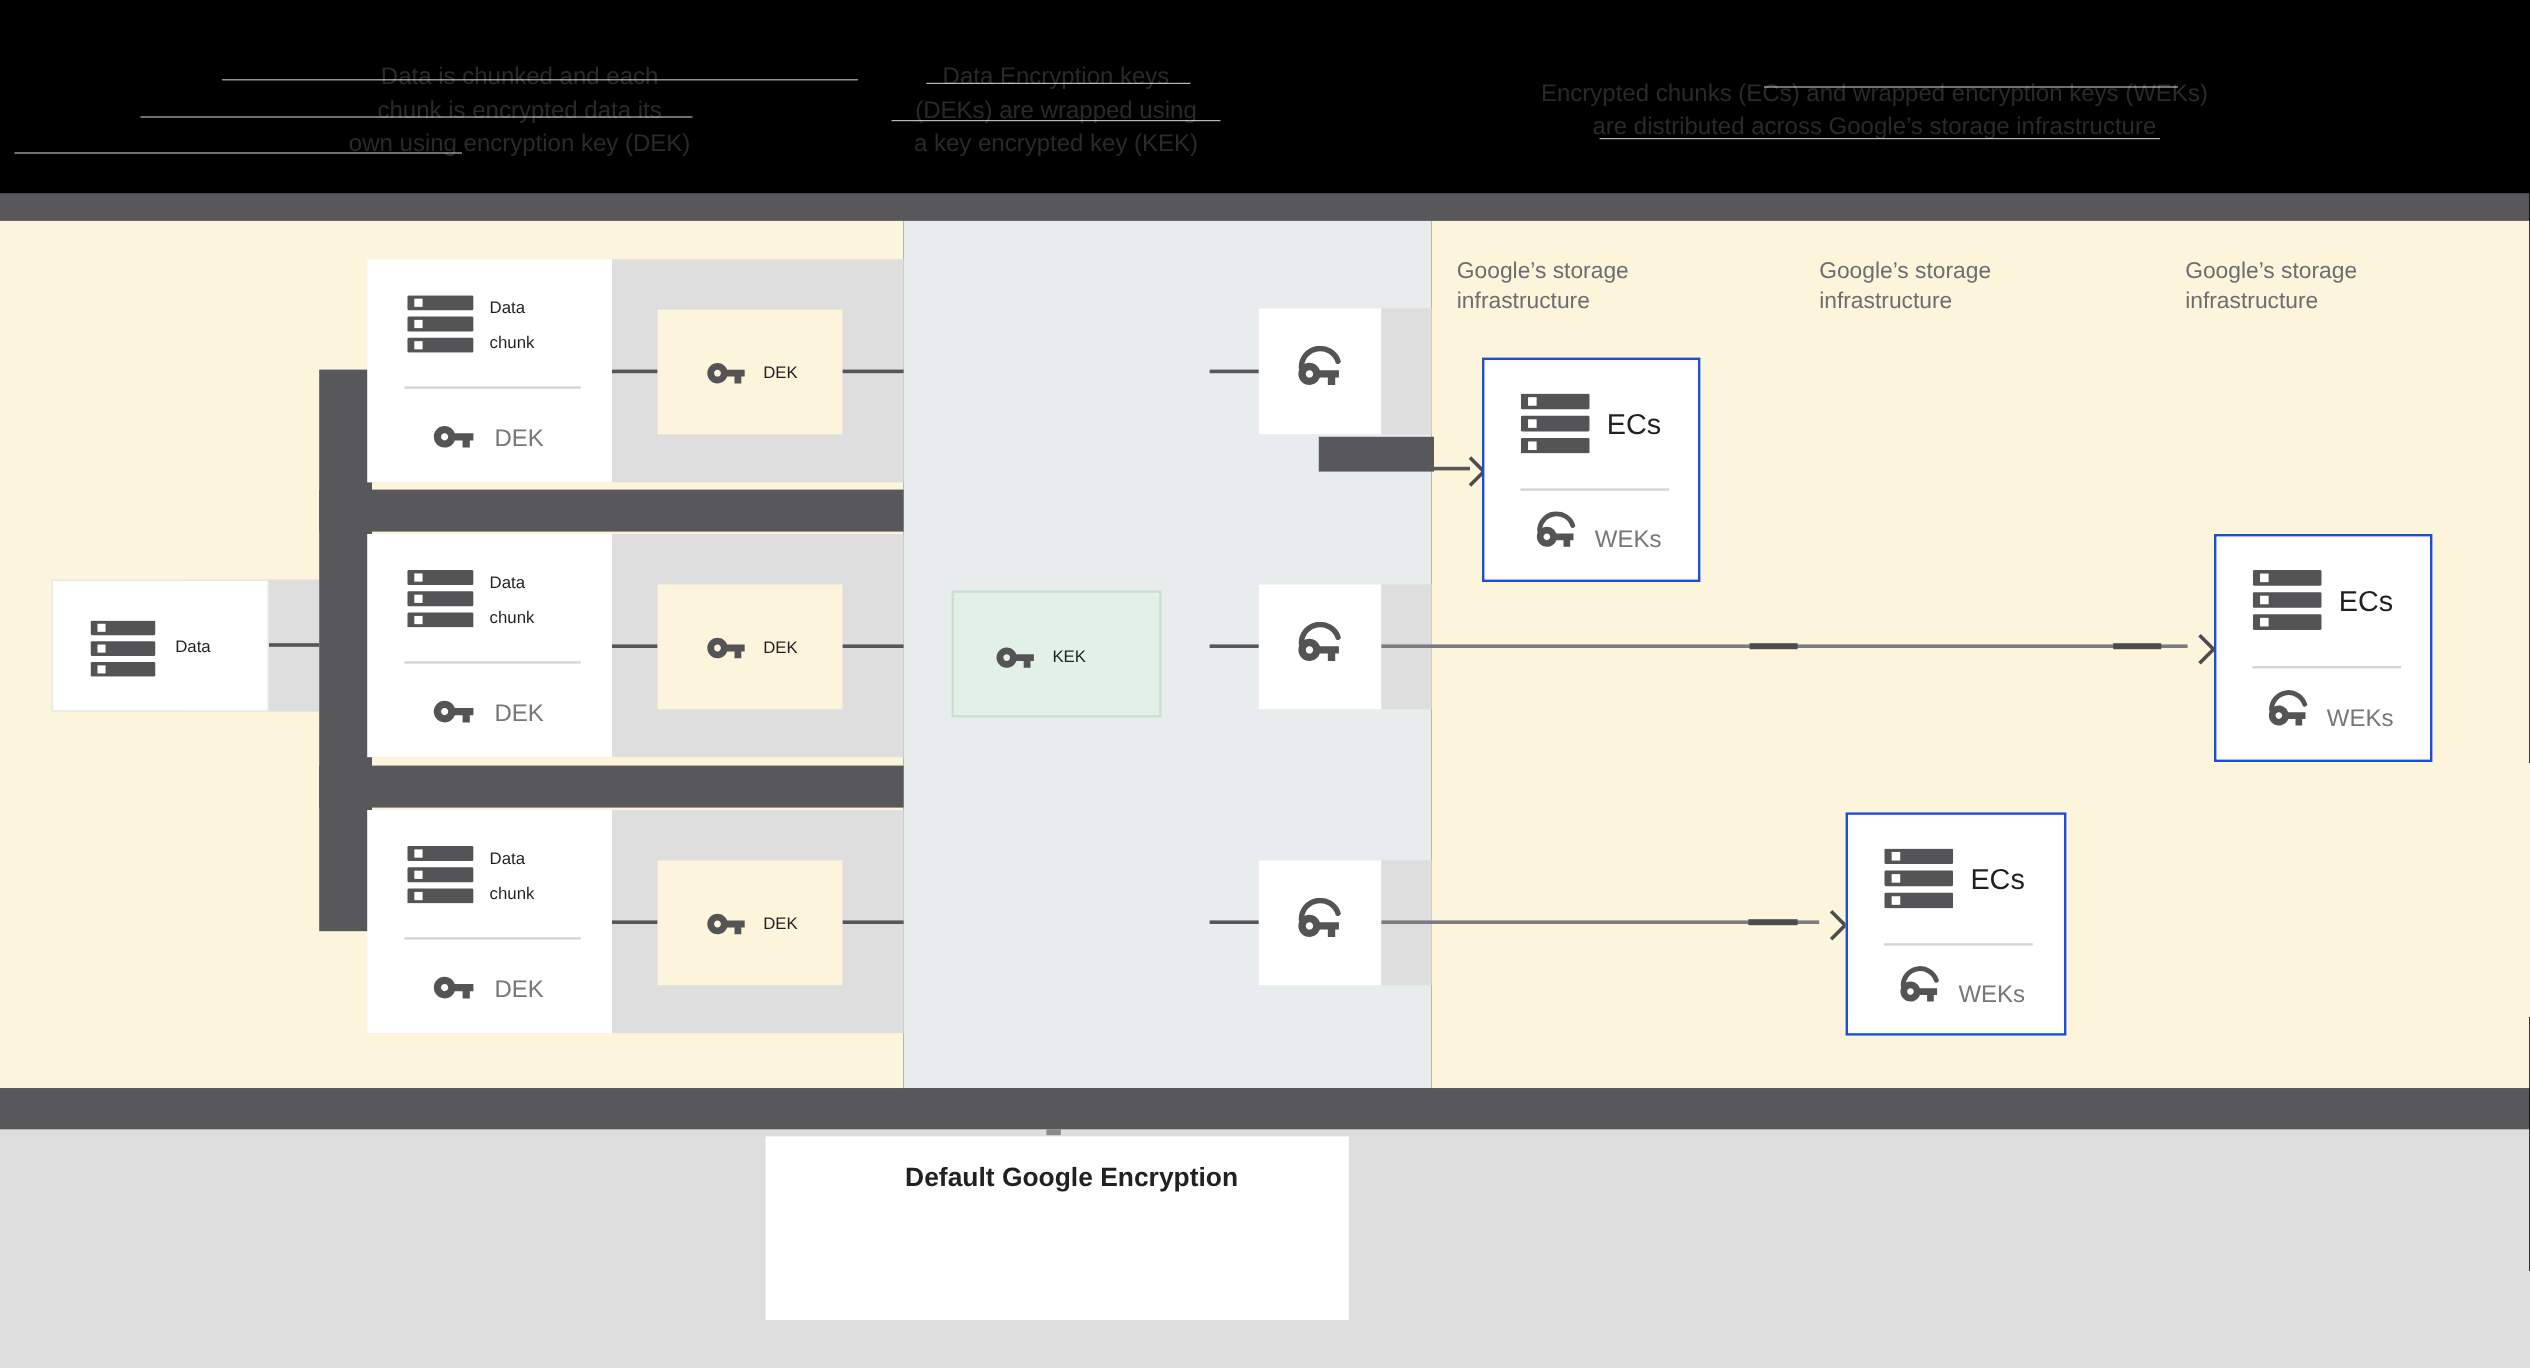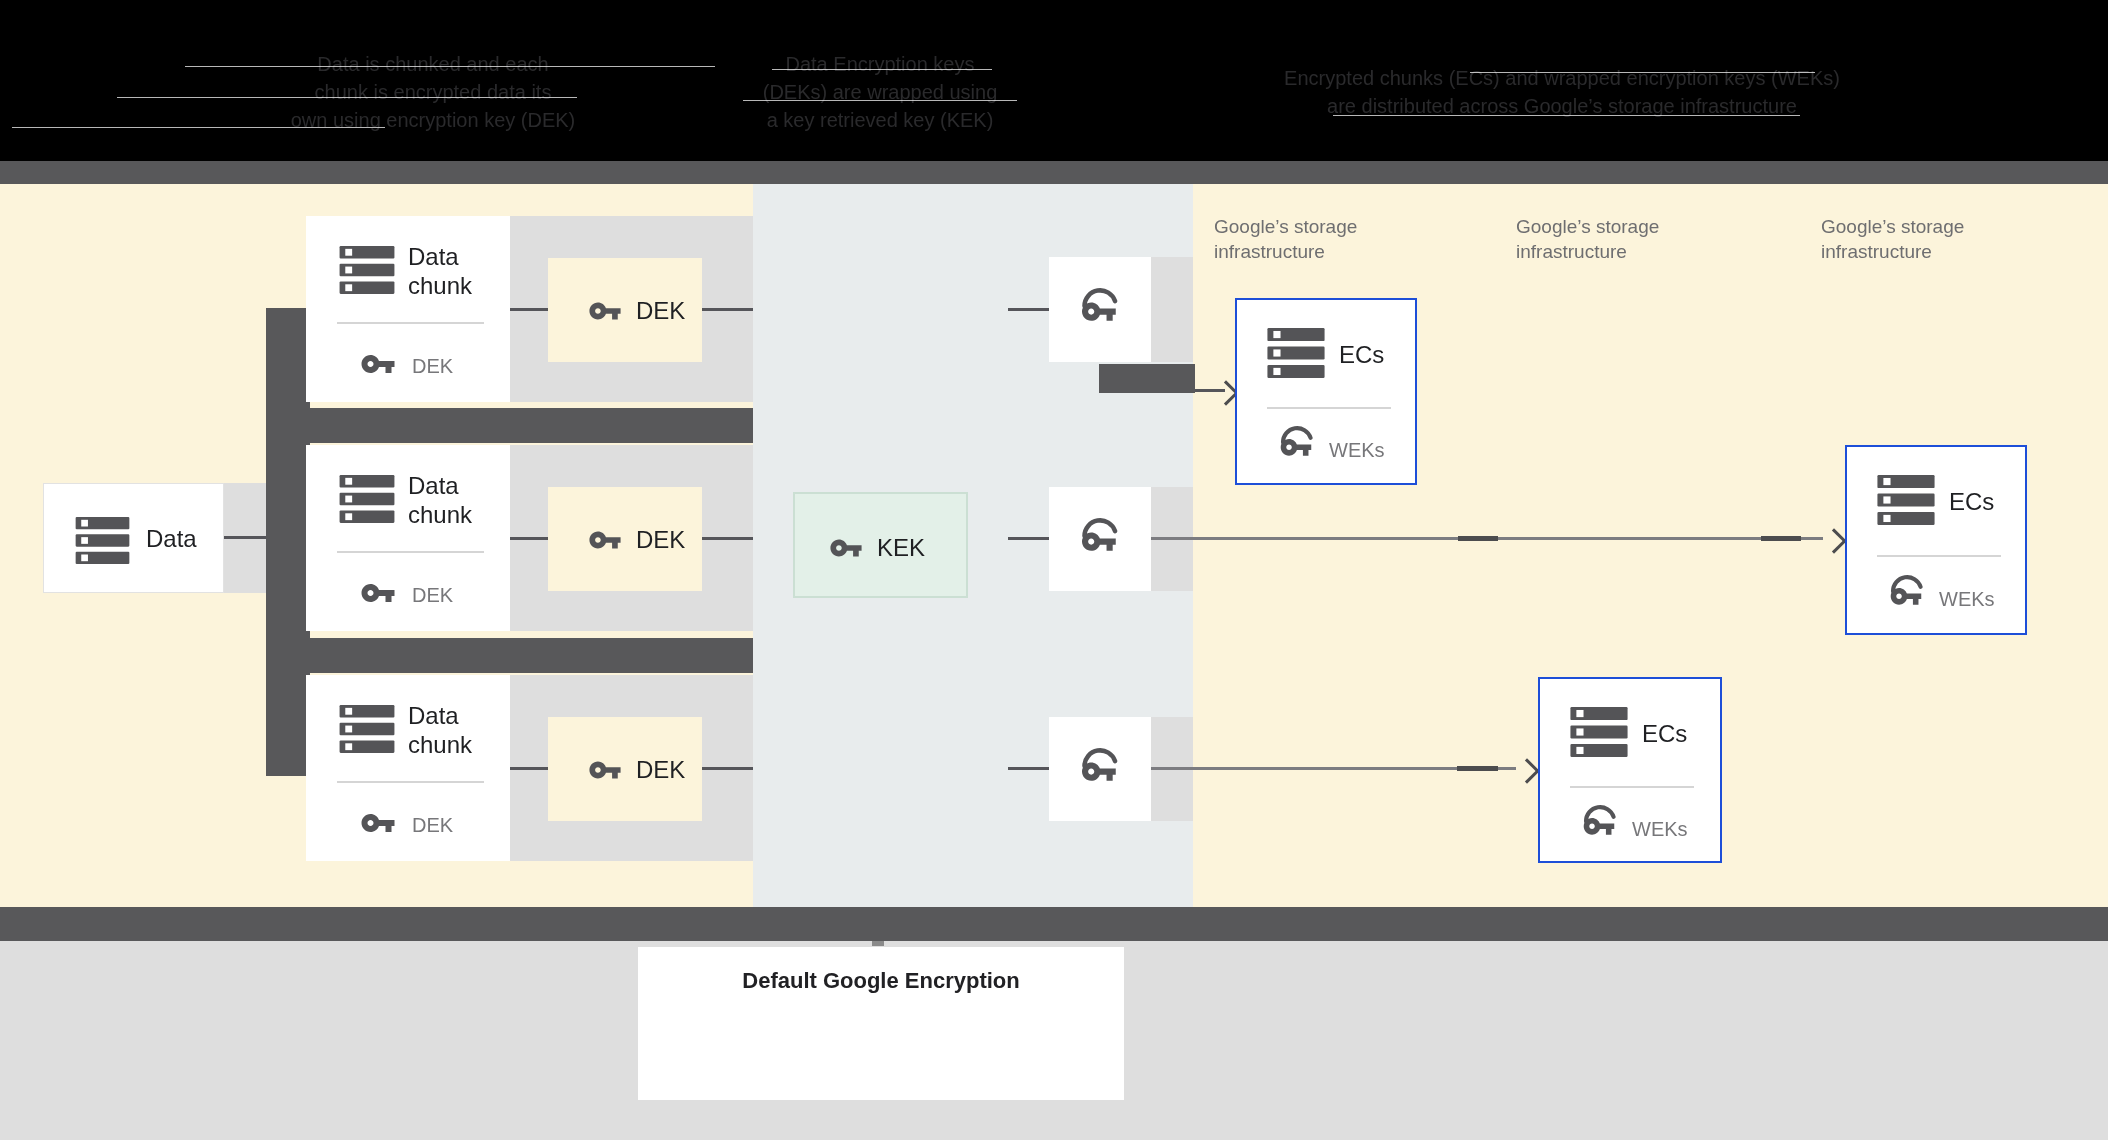--- a/index.html
+++ b/index.html
@@ -24,21 +24,21 @@
   .ln{height:3px;background:var(--line,#55555a);}
   .lnl{height:3px;background:var(--line_light,#7c7c80);}
   .seg{height:5px;background:#4c4c4e;}
   .arr{width:15px;height:15px;border-top:3px solid #4c4c4e;border-right:3px solid #4c4c4e;transform:rotate(45deg);}
   
   .whitebox{background:#fff;}
   .bordered{border:2px solid #1d4ed8;box-sizing:border-box;}
   .dekbox{background:var(--cream,#fcf4db);}
   .kekbox{background:var(--kek_fill,#e3f0e8);border:2px solid var(--kek_border,#cbdfd3);box-sizing:border-box;}
   .ico{color:var(--icon,#545457);display:block;}
-  .lbl{color:var(--text,#1f2023);font-size:24px;line-height:29px;white-space:pre;}
+  .lbl{color:var(--text,#1f2023);font-size:14px;line-height:29px;white-space:pre;}
   .lbl-big{color:var(--text,#1f2023);font-size:24px;line-height:30px;}
   .mutedlbl{color:var(--muted,#77777a);font-size:20px;line-height:24px;}
   .divider{height:2px;background:#d5d5d5;}
   .storage{color:var(--storage_label,#6e6e70);font-size:19px;line-height:25px;}
   .storage span{display:block;}
   
   .card{background:#fff;}
   .cap{width:486px;text-align:center;color:#212124;}
   .cap-b{font-weight:700;font-size:22px;}
   .cap-r{font-size:22px;}
@@ -80,21 +80,21 @@
   <div class="abs footer"></div>
 
   <div class="abs hcol" style="left:273px;top:50px;width:320px;">
     <span>Data is chunked and each</span>
     <span>chunk is encrypted data its</span>
     <span>own using encryption key (DEK)</span>
   </div>
   <div class="abs hcol" style="left:700px;top:50px;width:360px;">
     <span>Data Encryption keys</span>
     <span>(DEKs) are wrapped using</span>
-    <span>a key retrieved key (KEK)</span>
+    <span>a key encrypted key (KEK)</span>
   </div>
   <div class="abs hcol" style="left:1252px;top:64px;width:620px;">
     <span>Encrypted chunks (ECs) and wrapped encryption keys (WEKs)</span>
     <span>are distributed across Google’s storage infrastructure</span>
   </div>
 
   <div class="abs art" style="left:185px;top:66px;width:530px;"></div>
   <div class="abs art" style="left:117px;top:97px;width:460px;"></div>
   <div class="abs art" style="left:12px;top:127px;width:373px;"></div>
   <div class="abs art" style="left:772px;top:69px;width:220px;"></div>
@@ -263,16 +263,16 @@
     <div class="abs lbl-big" style="left:102px;top:40px;">ECs</div>
     <div class="abs divider" style="left:30px;top:107px;width:124px;"></div>
     <svg class="abs ico" style="left:40px;top:126px;" width="40" height="38">
         <use href="#ic-wkey"></use>
       </svg>
     <div class="abs mutedlbl" style="left:92px;top:138px;">WEKs</div>
   </div>
 
   <div class="abs tick" style="left:872px;top:941px;width:12px;height:5px;"></div>
   <div class="abs card" style="left:638px;top:947px;width:486px;height:153px;">
-    <div class="abs cap cap-b" style="left:0;top:21px;">Default Google Encryption</div>
+    <div class="abs cap cap-b" style="left:0;top:21px;padding-left:12px;">Default Google Encryption</div>
   </div>
 
 </div>
 
 </body></html>

